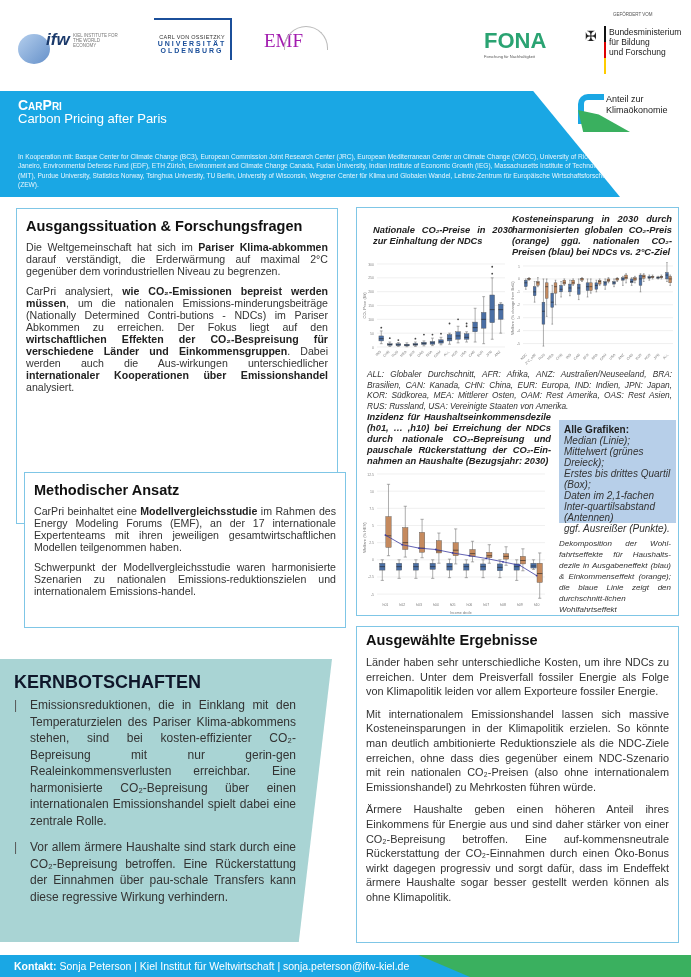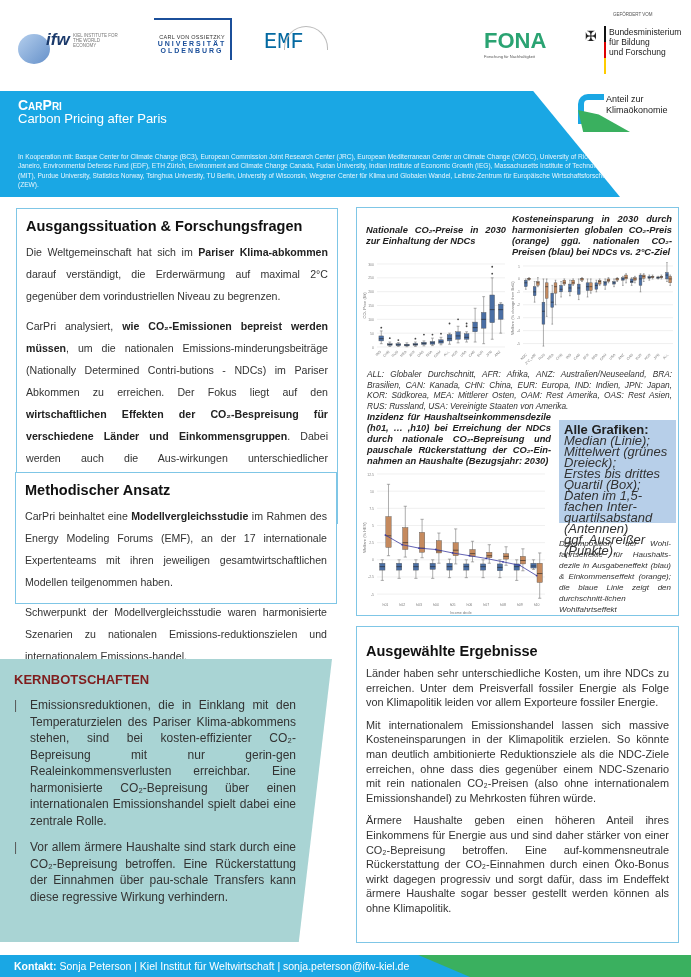--- a/index.html
+++ b/index.html
@@ -7,56 +7,56 @@
 body{font-family:"Liberation Sans",sans-serif;color:#222;position:relative}
 .logos{position:absolute;left:0;top:0;width:647px;height:88px}
 .logo{position:absolute}
 .ifw{left:18px;top:24px;width:90px;height:40px}
 .ifw .globe{position:absolute;left:0;top:10px;width:32px;height:30px;border-radius:50%;background:linear-gradient(135deg,#a7c6ea,#4a7dc0);opacity:.85}
 .ifw .t{position:absolute;left:28px;top:6px;font-weight:bold;font-style:italic;font-size:17px;color:#1b3a6b}
 .ifw .s{position:absolute;left:55px;top:9px;font-size:4.5px;color:#777;line-height:5px;width:50px}
 .oldb{left:154px;top:18px;width:78px;height:42px;border-top:2px solid #1b4f9a;border-right:2px solid #1b4f9a}
 .oldb .a{font-size:5.5px;color:#333;margin-top:14px;text-align:center;letter-spacing:.3px}
 .oldb .b{font-size:7px;font-weight:bold;color:#1b4f9a;text-align:center;letter-spacing:2px}
-.emf{left:264px;top:30px;font-family:Liberation Mono, monospace;font-size:22px;color:#0369a1}
+.emf{left:264px;top:30px;font-family:Liberation Serif, serif;font-size:19px;color:#a21caf}
 .emf .grid{position:absolute;left:20px;top:-4px;width:44px;height:24px;border-radius:40px 40px 0 0;border:1px solid #bbb;border-bottom:none}
 .fona{left:484px;top:28px;font-weight:bold;font-size:22px;color:#2aa372}
 .fona .sub{font-size:4px;color:#555;font-weight:normal;display:block}
 .bmbf{left:585px;top:12px;width:100px;height:62px}
 .bmbf .g{font-size:4.5px;color:#555;position:absolute;left:28px;top:0}
 .bmbf .eagle{position:absolute;left:0;top:16px;font-size:14px}
 .bmbf .bar{position:absolute;left:19px;top:14px;width:2px;height:48px;background:linear-gradient(#111 0 33%,#d00 33% 66%,#fc0 66%)}
 .bmbf .n{position:absolute;left:24px;top:15px;font-size:8.5px;line-height:10px;color:#222}
 .banner{position:absolute;left:0;top:91px;width:620px;height:106px;background:#1aa7e4;clip-path:polygon(0 0,86% 0,100% 100%,0 100%)}
 .banner .ttl1{position:absolute;left:18px;top:6px;color:#fff;font-size:14px;font-weight:bold;font-variant:small-caps}
 .banner .ttl2{position:absolute;left:18px;top:20px;color:#fff;font-size:13px}
 .banner .lead{position:absolute;left:18px;top:51px;color:#fff;font-size:7.5px}
 .banner .coop{position:absolute;left:18px;top:61px;width:600px;color:#e8f6fd;font-size:6.6px;line-height:9.3px}
 .dialog{position:absolute;left:574px;top:92px;width:116px;height:44px}
 .dialog .sh1{position:absolute;left:4px;top:2px;width:26px;height:30px;border-left:6px solid #1aa7e4;border-top:6px solid #1aa7e4;border-radius:10px 0 0 0}
 .dialog .sh2{position:absolute;left:4px;top:18px;width:52px;height:22px;background:#3ab05f;clip-path:polygon(0 0,40% 20%,100% 100%,10% 100%)}
 .dialog .txt{position:absolute;left:32px;top:2px;font-size:9px;line-height:11px;color:#222}
 .box{position:absolute;border:1.5px solid #7fc6e6;background:#fff}
 .box h2{font-size:14.5px;font-weight:bold;color:#111;margin-bottom:7px}
-.box p{font-size:10.6px;line-height:22px;text-align:justify;color:#333;margin-bottom:8px}
+.box p{font-size:10.6px;line-height:12px;text-align:justify;color:#333;margin-bottom:8px}
 .box b{color:#222}
 .b1{left:16px;top:208px;width:322px;height:316px;padding:9px 9px}
-.b2{left:15px;top:472px;width:322px;height:132px;padding:9px 9px}
+.b2{left:24px;top:472px;width:322px;height:156px;padding:9px 9px}
 .kern{position:absolute;left:0;top:659px;width:332px;height:283px;background:#a9d4d4;clip-path:polygon(0 0,100% 0,90% 100%,0 100%)}
-.kern h3{position:absolute;left:14px;top:13px;font-size:13px;font-weight:bold;color:#7f1d1d}
+.kern h3{position:absolute;left:14px;top:13px;font-size:18px;font-weight:bold;color:#0f172a}
 .kern .item{position:absolute;left:14px;width:282px;font-size:12px;line-height:16.5px;color:#333;text-align:justify;padding-left:16px}
 .kern .item .bullet{position:absolute;left:0;top:0;color:#555}
 .kern .i1{top:38px}.kern .i2{top:180px}
 .charts{left:356px;top:207px;width:323px;height:409px}
 .ch-title{position:absolute;font-size:9.3px;font-weight:bold;font-style:italic;color:#222;text-align:justify;line-height:11px}
 .legend-txt{position:absolute;left:10px;top:161px;width:305px;font-size:8.3px;font-style:italic;line-height:10.5px;text-align:justify;color:#333}
-.alle{position:absolute;left:202px;top:212px;width:117px;height:103px;background:#b7cfe9;padding:4px 5px;font-size:13px;font-style:italic;line-height:11px;color:#333}
+.alle{position:absolute;left:202px;top:212px;width:117px;height:103px;background:#b7cfe9;padding:4px 5px;font-size:10px;font-style:italic;line-height:11px;color:#333}
 .alle .h{font-weight:bold;font-style:normal;color:#222}
 .decomp{position:absolute;left:202px;top:330px;width:112px;font-size:8px;font-style:italic;line-height:11px;text-align:justify;color:#333}
-.b3{left:356px;top:626px;width:323px;height:317px;padding:16px 9px}
+.b3{left:356px;top:626px;width:323px;height:317px;padding:5px 9px}
 .b3 p{font-size:10.9px;line-height:14.6px}
 .footer{position:absolute;left:0;top:955px;width:691px;height:22px;background:#3ab05f}
 .footer .blue{position:absolute;left:0;top:0;width:470px;height:22px;background:#1aa7e4;clip-path:polygon(0 0,89% 0,100% 100%,0 100%)}
 .footer .txt{position:absolute;left:14px;top:5px;font-size:10.5px;color:#fff}
 .footer b{color:#fff}
 svg text{font-family:"Liberation Sans",sans-serif}
 </style>
 </head>
 <body>
 
@@ -123,21 +123,21 @@
     <span class="bullet">|</span>
     <span>Emissionsreduktionen, die in Einklang mit den Temperaturzielen des Pariser Klima-abkommens stehen, sind bei kosten-effizienter CO₂-Bepreisung mit nur gerin-gen Realeinkommensverlusten erreichbar. Eine harmonisierte CO₂-Bepreisung über einen internationalen Emissionshandel spielt dabei eine zentrale Rolle.</span>
   </div>
   <div class="item i2">
     <span class="bullet">|</span>
     <span>Vor allem ärmere Haushalte sind stark durch eine CO₂-Bepreisung betroffen. Eine Rückerstattung der Einnahmen über pau-schale Transfers kann diese regressive Wirkung verhindern.</span>
   </div>
 </div>
 
 <div class="box charts">
-  <div class="ch-title" style="left:9px;top:17px;width:140px">Nationale CO₂-Preise in 2030 zur Einhaltung der NDCs</div>
+  <div class="ch-title" style="left:16px;top:17px;width:140px">Nationale CO₂-Preise in 2030 zur Einhaltung der NDCs</div>
   <svg id="c0" style="position:absolute;left:4px;top:52px" width="148" height="105">
       <line x1="16" x2="144" y1="87" y2="87" stroke="#e6e6e6" stroke-width="0.6"></line>
       <text x="13" y="88.5" font-size="3.5" text-anchor="end" fill="#888">0</text>
       <line x1="16" x2="144" y1="73.16666666666667" y2="73.16666666666667" stroke="#e6e6e6" stroke-width="0.6"></line>
       <text x="13" y="74.66666666666667" font-size="3.5" text-anchor="end" fill="#888">50</text>
       <line x1="16" x2="144" y1="59.333333333333336" y2="59.333333333333336" stroke="#e6e6e6" stroke-width="0.6"></line>
       <text x="13" y="60.833333333333336" font-size="3.5" text-anchor="end" fill="#888">100</text>
       <line x1="16" x2="144" y1="45.5" y2="45.5" stroke="#e6e6e6" stroke-width="0.6"></line>
       <text x="13" y="47" font-size="3.5" text-anchor="end" fill="#888">150</text>
       <line x1="16" x2="144" y1="31.66666666666667" y2="31.66666666666667" stroke="#e6e6e6" stroke-width="0.6"></line>
@@ -597,21 +597,21 @@
       <circle cx="142" cy="91.87027027027027" r="0.9" fill="#3a3aa0"></circle>
       <circle cx="158.8" cy="95.3027027027027" r="0.9" fill="#3a3aa0"></circle>
       <circle cx="175.6" cy="105.6" r="0.9" fill="#3a3aa0"></circle>
       <text x="100" y="144" font-size="3.5" text-anchor="middle" fill="#777">Income decile</text>
     </svg>
   <div class="alle">
     <div class="h">Alle Grafiken:</div>
     <div>Median (Linie);</div>
     <div>Mittelwert (grünes Dreieck);</div>
     <div>Erstes bis drittes Quartil (Box);</div>
-    <div>Daten im 1,5-fachen Inter-quartilsabstand (Antennen)</div>
+    <div>Daten im 2,1-fachen Inter-quartilsabstand (Antennen)</div>
     <div> ggf. Ausreißer (Punkte).</div>
   </div>
   <div class="decomp">Dekomposition der Wohl-fahrtseffekte für Haushalts-dezile in Ausgabeneffekt (blau) &amp; Einkommenseffekt (orange); die blaue Linie zeigt den durchschnitt-lichen Wohlfahrtseffekt</div>
 </div>
 
 <div class="box b3">
   <h2>Ausgewählte Ergebnisse</h2>
   <p>Länder haben sehr unterschiedliche Kosten, um ihre NDCs zu erreichen. Unter dem Preisverfall fossiler Energie als Folge von Klimapolitik leiden vor allem Exporteure fossiler Energie.</p>
   <p>Mit internationalem Emissionshandel lassen sich massive Kosteneinsparungen in der Klimapolitik erzielen. So könnte man deutlich ambitionierte Reduktionsziele als die NDC-Ziele erreichen, ohne dass dies gegenüber einem NDC-Szenario mit rein nationalen CO₂-Preisen (also ohne internationalem Emissionshandel) zu Mehrkosten führen würde.</p>
   <p>Ärmere Haushalte geben einen höheren Anteil ihres Einkommens für Energie aus und sind daher stärker von einer CO₂-Bepreisung betroffen. Eine auf-kommensneutrale Rückerstattung der CO₂-Einnahmen durch einen Öko-Bonus wirkt dagegen progressiv und sorgt dafür, dass im Endeffekt ärmere Haushalte sogar besser gestellt werden können als ohne Klimapolitik.</p>

